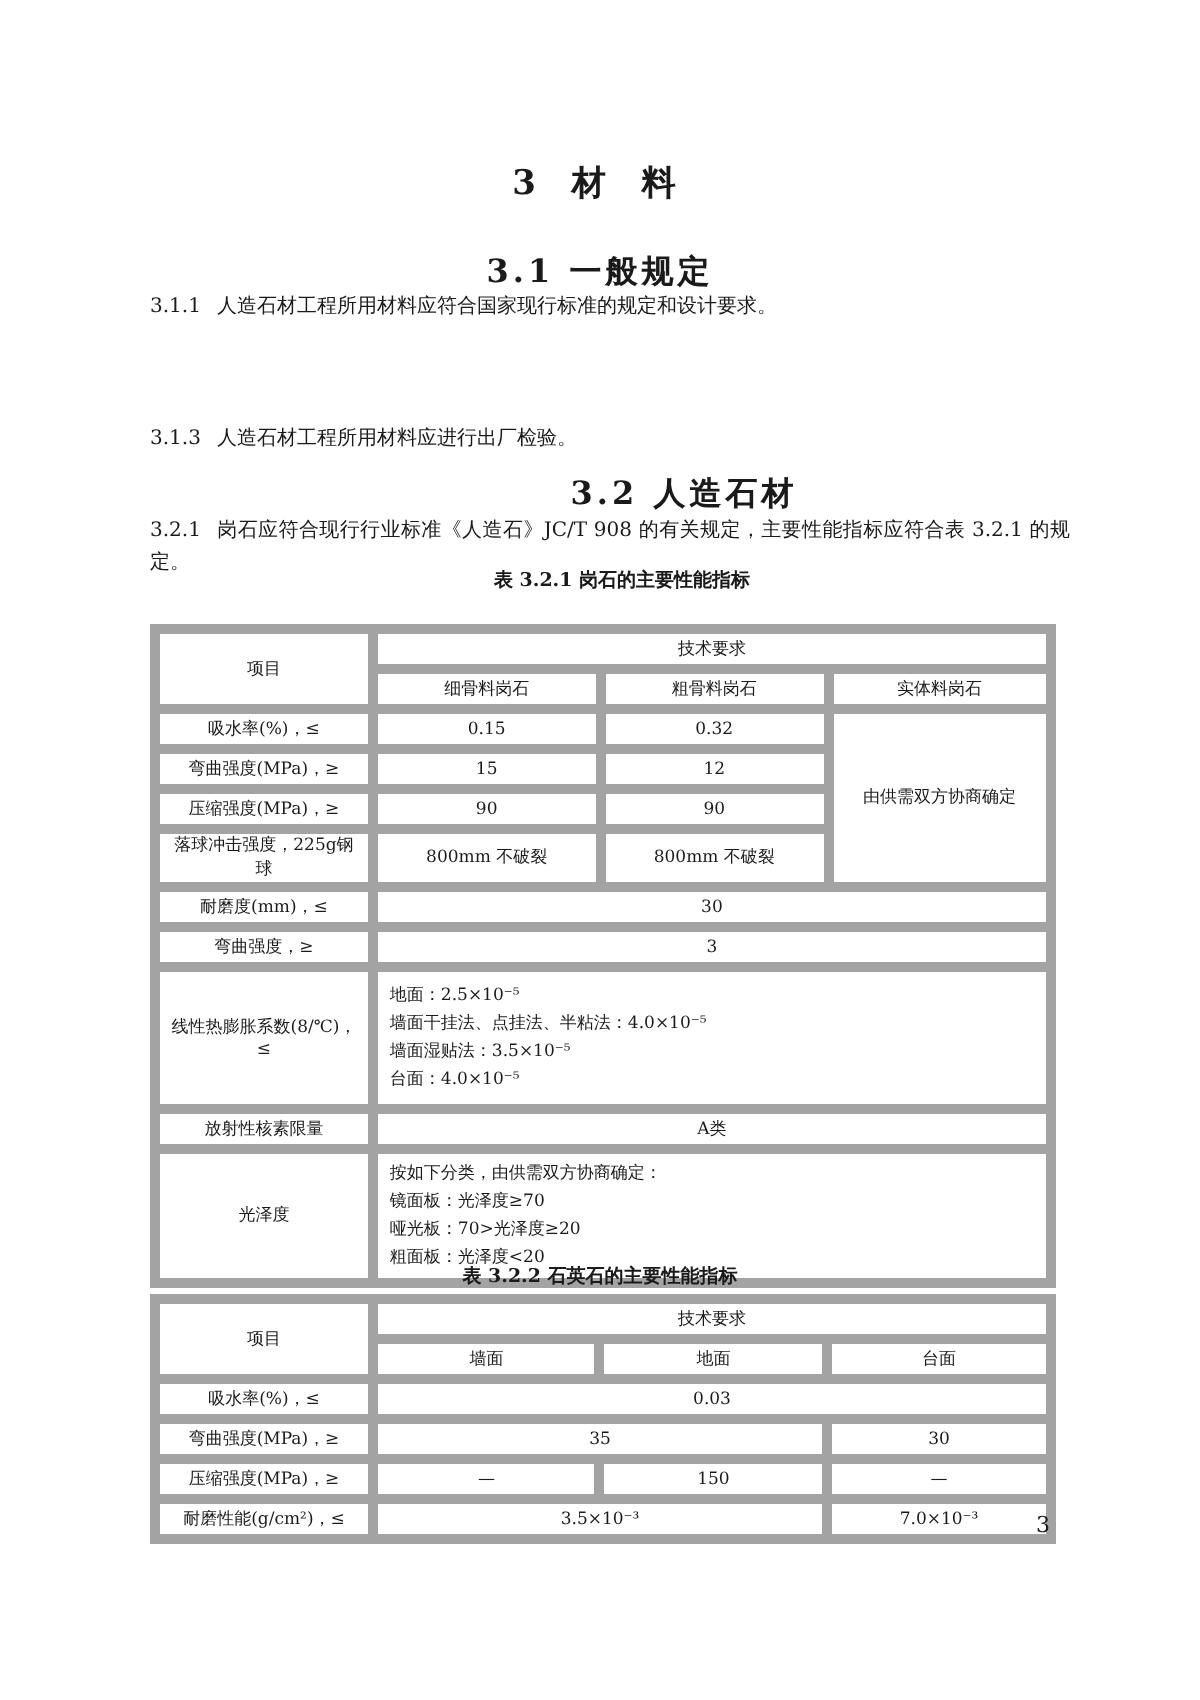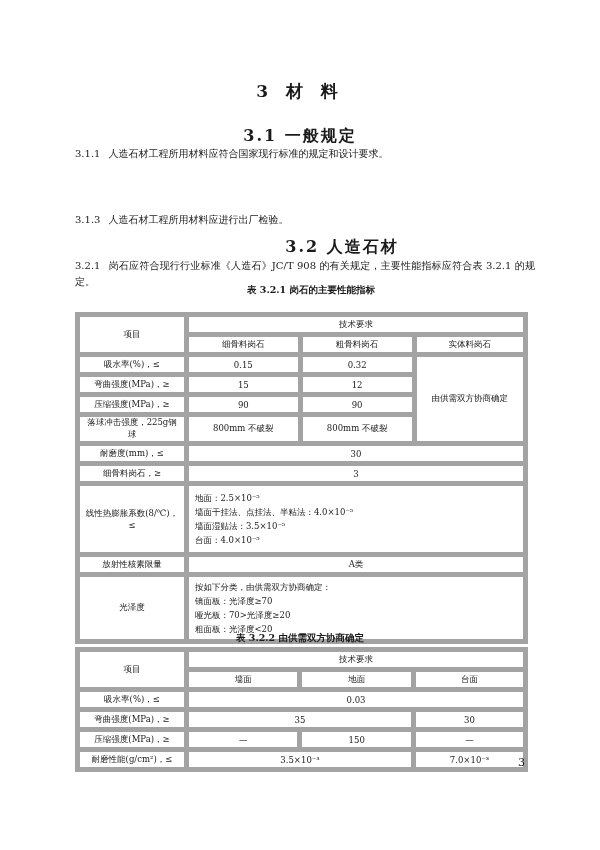--- a/index.html
+++ b/index.html
@@ -76,21 +76,21 @@
     <tr>
       <td>落球冲击强度，225g钢球</td>
       <td>800mm 不破裂</td>
       <td>800mm 不破裂</td>
     </tr>
     <tr>
       <td>耐磨度(mm)，≤</td>
       <td colspan="3">30</td>
     </tr>
     <tr>
-      <td>细骨料岗石，≥</td>
+      <td>弯曲强度，≥</td>
       <td colspan="3">3</td>
     </tr>
     <tr>
       <td style="height:66px">线性热膨胀系数(8/℃)，≤</td>
       <td colspan="3" class="lines">
         <div>地面：2.5×10⁻⁵</div>
         <div>墙面干挂法、点挂法、半粘法：4.0×10⁻⁵</div>
         <div>墙面湿贴法：3.5×10⁻⁵</div>
         <div>台面：4.0×10⁻⁵</div>
       </td>
@@ -105,21 +105,21 @@
         <div>按如下分类，由供需双方协商确定：</div>
         <div>镜面板：光泽度≥70</div>
         <div>哑光板：70&gt;光泽度≥20</div>
         <div>粗面板：光泽度&lt;20</div>
       </td>
     </tr>
   </tbody>
     </table>
 
 
-  <div class="tcap" style="top:632px;">表 3.2.2 由供需双方协商确定</div>
+  <div class="tcap" style="top:632px;">表 3.2.2 石英石的主要性能指标</div>
 
   <table style="top:647px;">
     <colgroup>
         <col style="width:110px">
         <col style="width:115px">
         <col style="width:115px">
         <col style="width:113px">
       </colgroup>
     <tbody>
         <tr>

